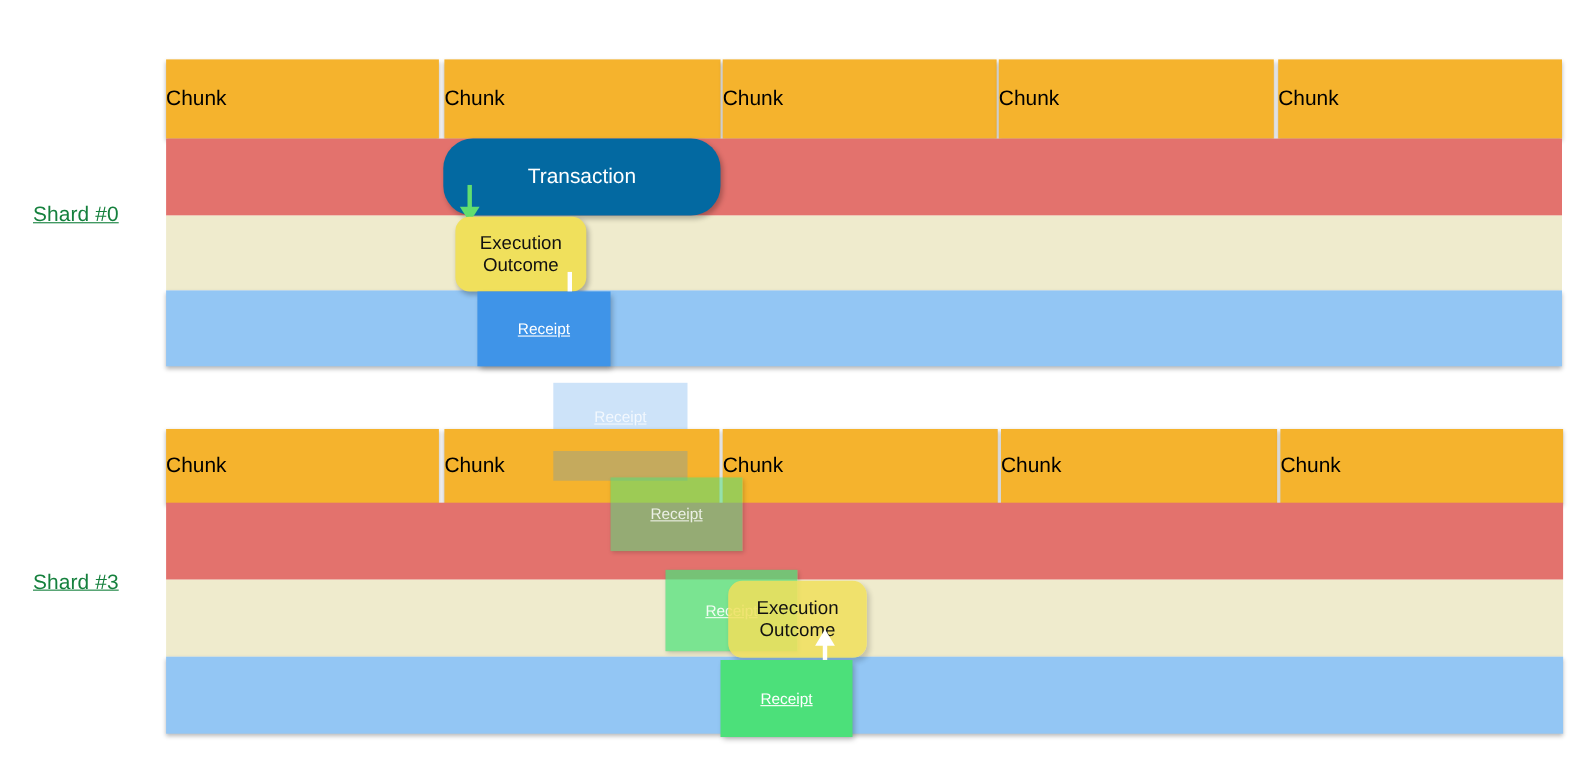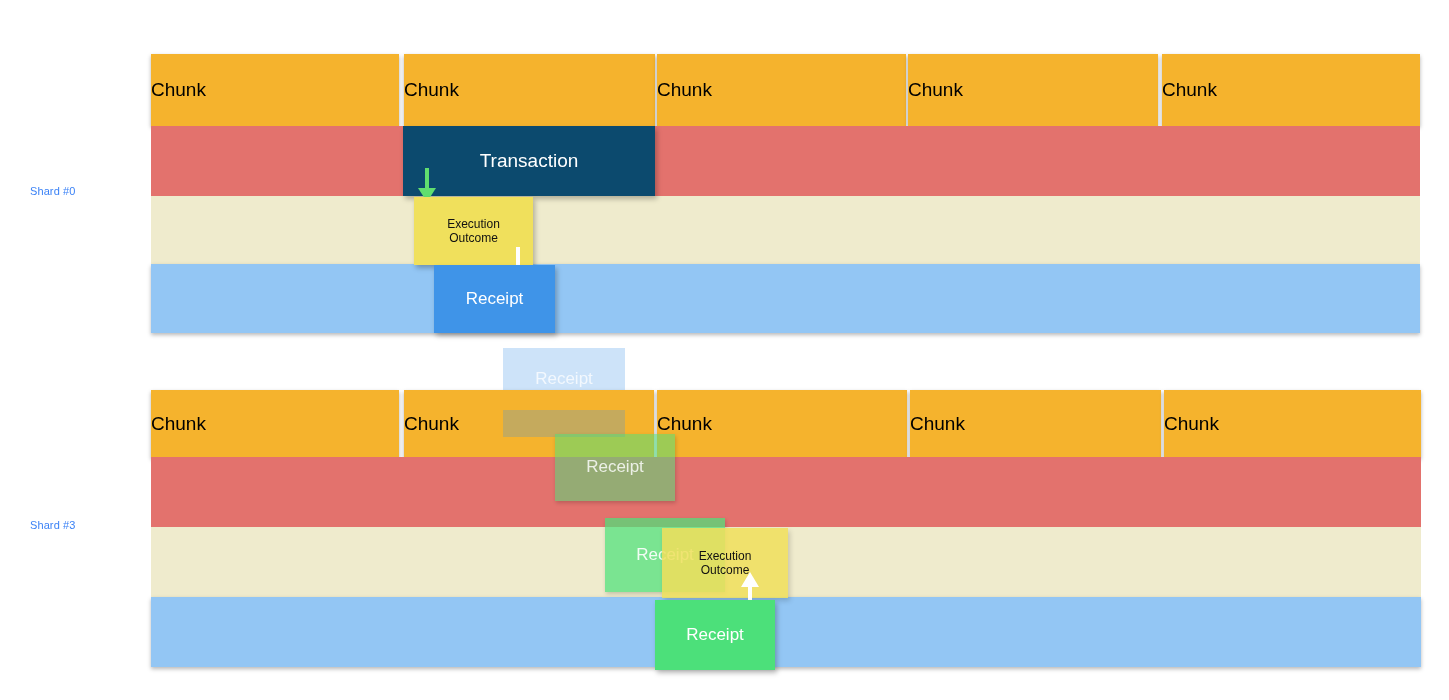--- a/index.html
+++ b/index.html
@@ -15,24 +15,25 @@
     overflow: hidden;
   }
   .canvas {
     position: absolute;
     left: 0; top: 0;
     width: 1449px;
     height: 700px;
   }
   .shard-label {
     position: absolute;
-    font-size: 11px;
-    color: #3b82f6;
+    font-size: 19px;
+    color: #15803d;
     white-space: nowrap;
     letter-spacing: 0.1px;
+    text-decoration: underline;
   }
   
   .band {
     position: absolute;
   }
   .band-shadow {
     box-shadow: 0 2px 4px rgba(0,0,0,0.28);
   }
   
   .chunk-cell {
@@ -52,26 +53,28 @@
     justify-content: center;
     text-align: center;
     line-height: 1.18;
     box-shadow: 2px 3px 5px rgba(0,0,0,0.26);
   }
   .obox.tx {
     font-size: 19px;
     color: #ffffff;
   }
   .obox.eo {
-    font-size: 12px;
+    font-size: 17px;
     color: #111111;
+    border-radius: 13px;
   }
   .obox.rcpt {
-    font-size: 17px;
+    font-size: 14px;
     color: #ffffff;
+    text-decoration: underline;
   }
   .arrow {
     position: absolute;
     pointer-events: none;
   }
 </style>
 </head>
 <body>
 
 <div class="canvas">
@@ -95,21 +98,21 @@
     <div class="chunk-cell" style="left:1162px; top:54px; width:258px; height:72px; background:#F5B32D;">
       <span>Chunk</span>
     </div>
 
     <div class="band" style="left:151px; top:126px; width:1269px; height:70px; background:#E3726D;"></div>
 
     <div class="band" style="left:151px; top:196px; width:1269px; height:68px; background:#EFEBCD;"></div>
 
     <div class="band band-shadow" style="left:151px; top:264px; width:1269px; height:69px; background:#93C6F4;"></div>
 
-    <div class="obox tx" style="left:403px; top:126px; width:252px; height:70px; background:#0c4a6e;">
+    <div class="obox tx" style="left:403px; top:126px; width:252px; height:70px; background:#0369a1;border-radius:27px;">
       <span>Transaction</span>
     </div>
 
     <svg class="arrow" style="left:416px; top:168px;" width="22" height="36" viewBox="0 0 22 36">
       <line x1="11" y1="0" x2="11" y2="24" stroke="#61DE6F" stroke-width="4"></line>
       <polygon points="11,34 2,20 20,20" fill="#61DE6F"></polygon>
     </svg>
 
     <div class="obox eo" style="left:414px; top:197px; width:119px; height:68px; background:#F0E05C; flex-direction:column;">
       <span>Execution</span>

